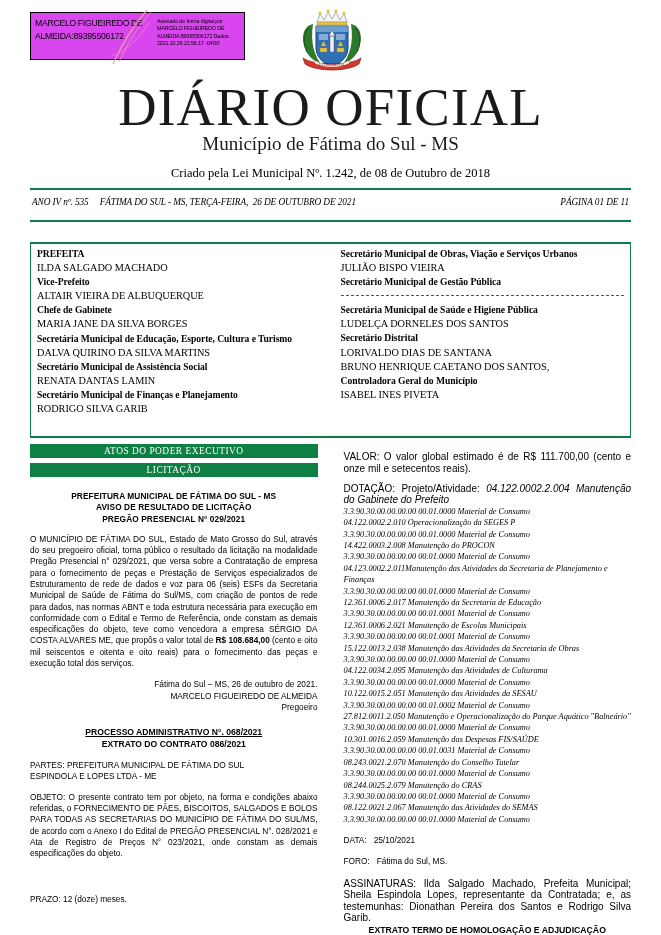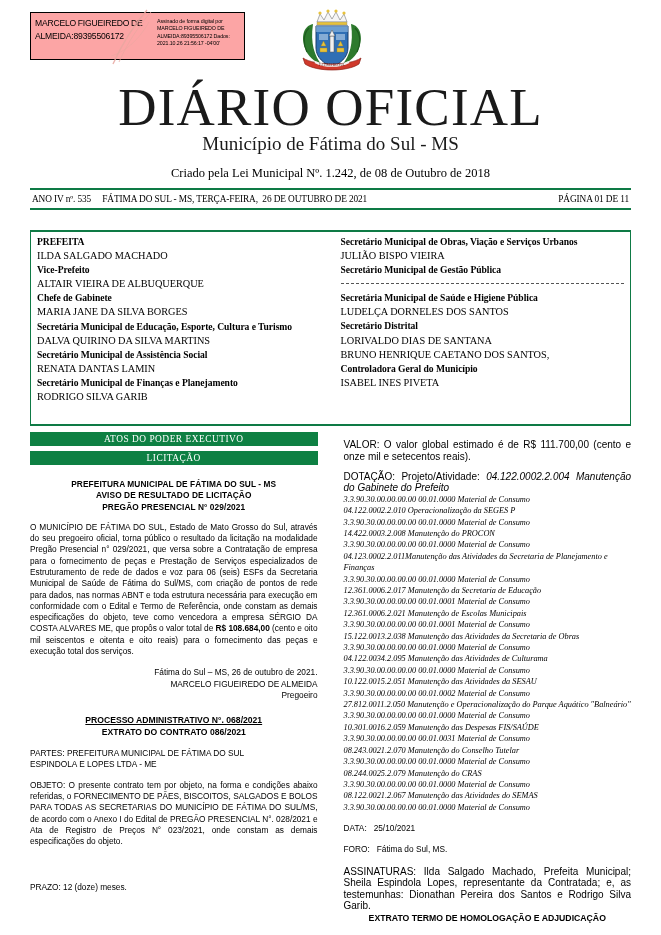--- a/index.html
+++ b/index.html
@@ -27,21 +27,21 @@
   .sig-stamp {
     position: absolute;
     left: 30px;
     top: 12px;
     width: 215px;
     height: 48px;
     border: 1px solid #000;
     box-sizing: border-box;
     display: flex;
     align-items: stretch;
-    background: #fca5a5;
+    background: #d946ef;
     z-index: 5;
   }
   .sig-name {
     flex: 0 0 118px;
     font-family: "Liberation Sans", sans-serif;
     font-size: 8.6px;
     line-height: 13px;
     padding: 4px 2px 0 4px;
     letter-spacing: -0.2px;
     word-spacing: -0.5px;
@@ -101,25 +101,26 @@
     line-height: 16px;
   }
 
   
   .issue-bar {
     margin-top: 7px;
     border-top: 2.2px solid #0e7a45;
     border-bottom: 2.2px solid #0e7a45;
     height: 16px;
     display: flex;
-    align-items: center;
+    align-items: flex-start;
     font-size: 9.3px;
     letter-spacing: -0.1px;
-    padding: 1px 2px;
+    padding: 7px 2px;
     box-sizing: content-box;
+    font-style: italic;
   }
   .issue-left { white-space: pre; }
   .issue-right { margin-left: auto; white-space: pre; }
 
   
   .officials {
     margin-top: 20px;
     border-top: 2.2px solid #0e7a45;
     border-bottom: 2.2px solid #0e7a45;
     border-left: 1.6px solid #0e7a45;

